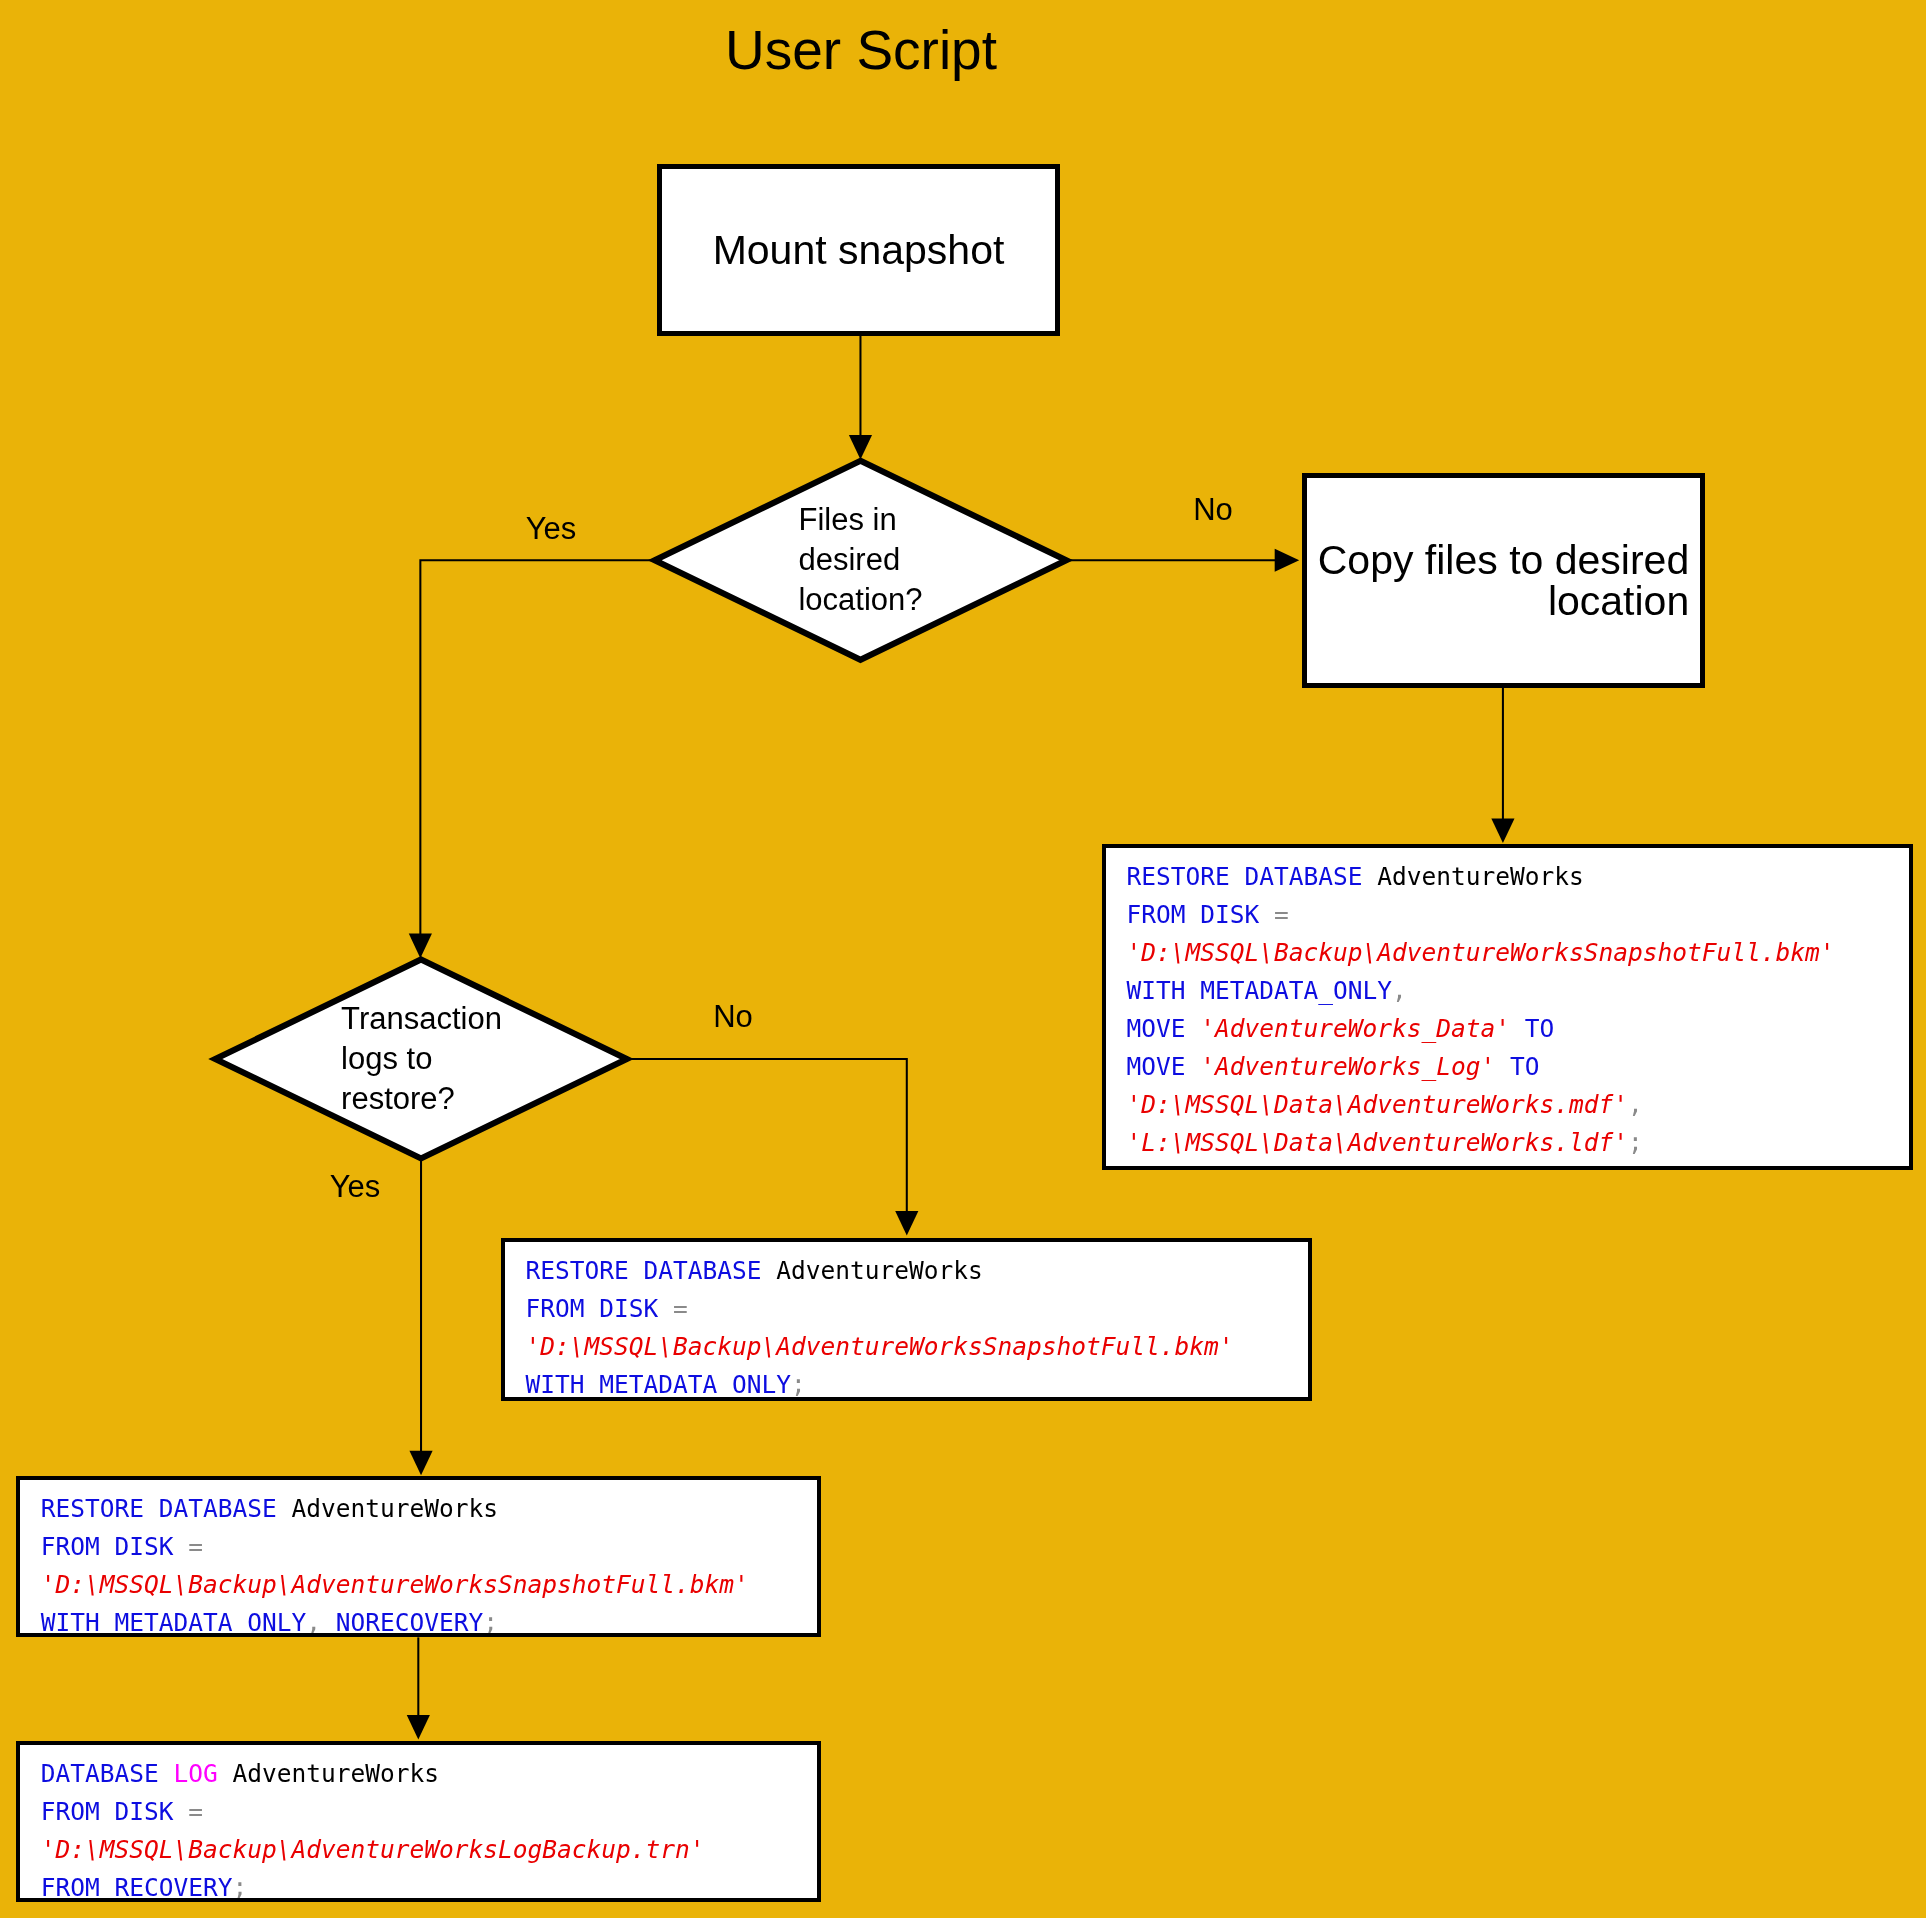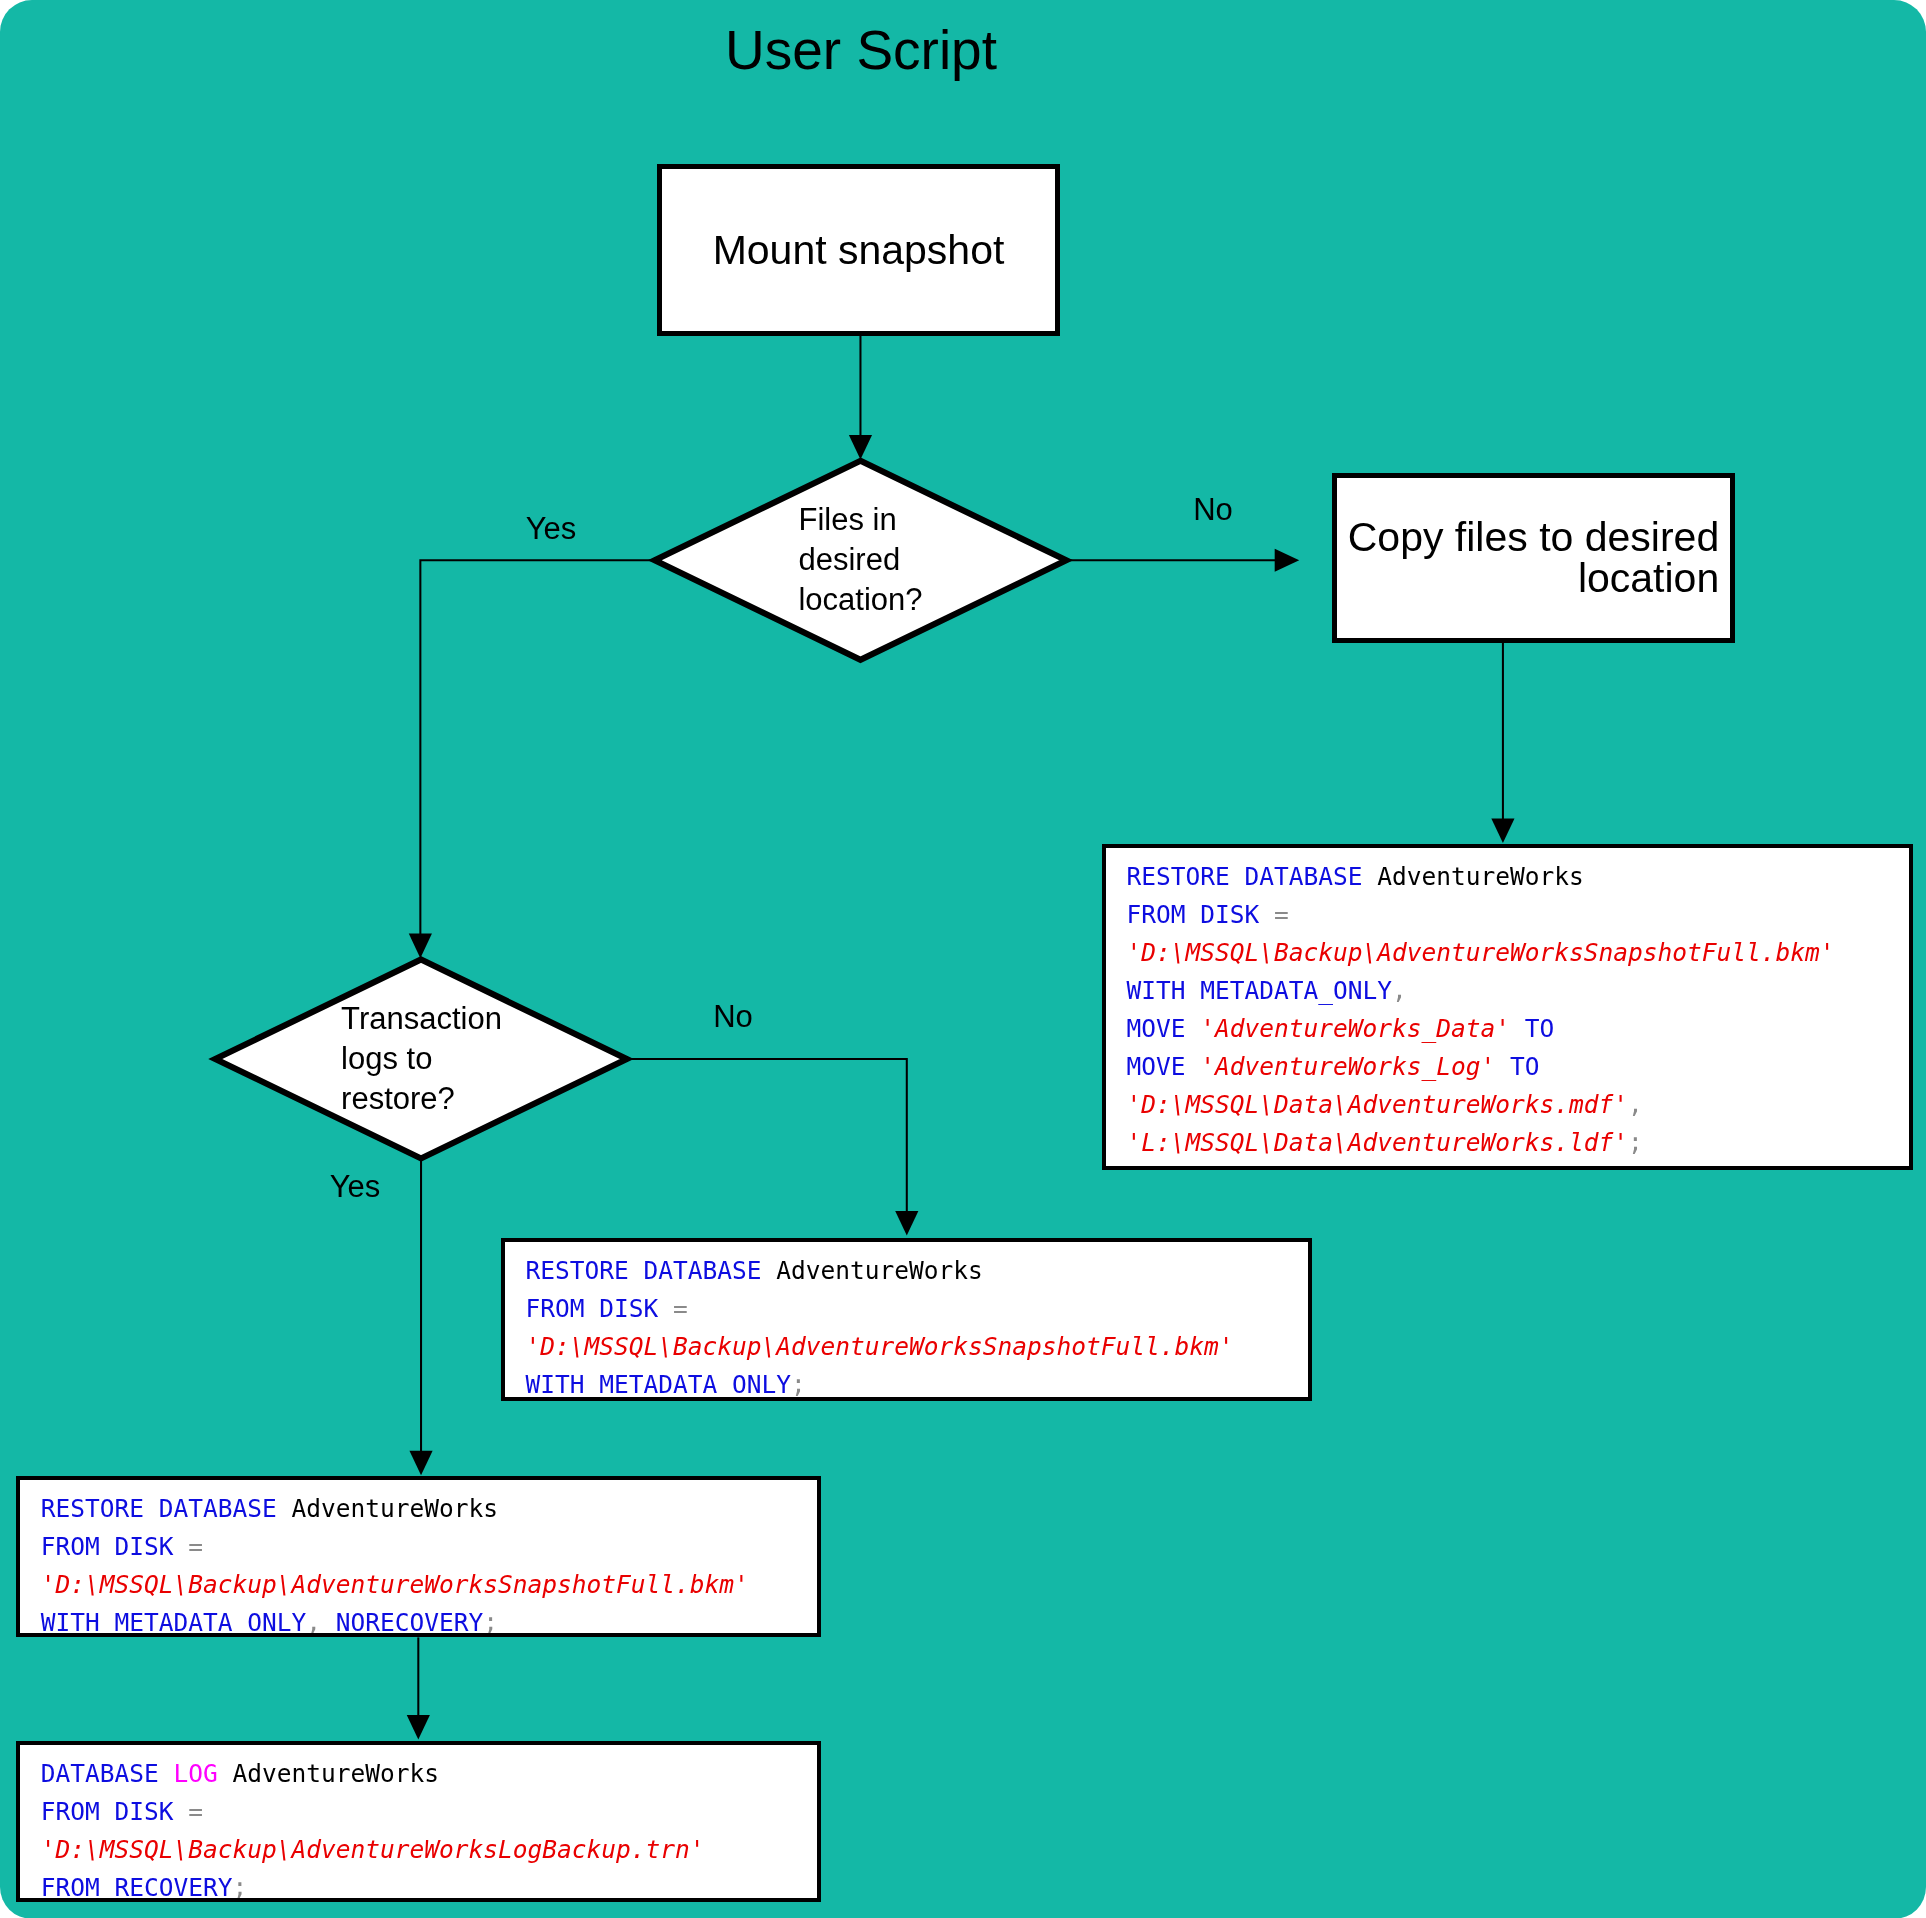--- a/index.html
+++ b/index.html
@@ -52,21 +52,21 @@
   .code-box .code-line{white-space:pre;}
   .c-kw{color:var(--keyword,#0000e6);}
   .c-id{color:var(--identifier,#000);}
   .c-str{color:var(--string,#e80000);font-style:italic;}
   .c-op{color:var(--operator,#8a8a8a);}
   .c-log{color:var(--log_keyword,#ff00ff);margin-top:28px;}
 </style>
 </head>
 <body>
 
-<div id="canvas" style="background: #14b8a6; border-radius: 32px;">
+<div id="canvas" style="background: #eab308;">
 
   <svg id="connectors" viewBox="0 0 2827 2816" xmlns="http://www.w3.org/2000/svg">
 
     <line x1="1263" y1="492" x2="1263" y2="646" stroke="#000" stroke-width="3"></line>
     <polygon points="1263,674 1246,638 1280,638" fill="#000"></polygon>
 
     <polyline points="961,822 617,822 617,1376" fill="none" stroke="#000" stroke-width="3"></polyline>
     <polygon points="617,1406 600,1370 634,1370" fill="#000"></polygon>
 
     <line x1="1565" y1="822" x2="1875" y2="822" stroke="#000" stroke-width="3"></line>
@@ -89,21 +89,21 @@
   </svg>
 
   <div id="page-title" style="left:861px;top:17.7px;">User Script</div>
 
   <div class="node" style="left:657px;top:164px;width:403px;height:172px;">Mount snapshot</div>
 
   <div class="diamond-label" style="left:724px;top:496px;width:273px;height:128px;">Files in
 desired
 location?</div>
 
-  <div class="node" style="left:1332px;top:473px;width:403px;height:170px;">Copy files to desired
+  <div class="node" style="left:1302px;top:473px;width:403px;height:215px;">Copy files to desired
 location</div>
 
   <div class="diamond-label" style="left:285px;top:995px;width:273px;height:128px;">Transaction
 logs to
 restore?</div>
 
   <div class="edge-label" style="left:551px;top:529px;">Yes</div>
   <div class="edge-label" style="left:1213px;top:510px;">No</div>
   <div class="edge-label" style="left:733px;top:1017px;">No</div>
   <div class="edge-label" style="left:355px;top:1187px;">Yes</div>

